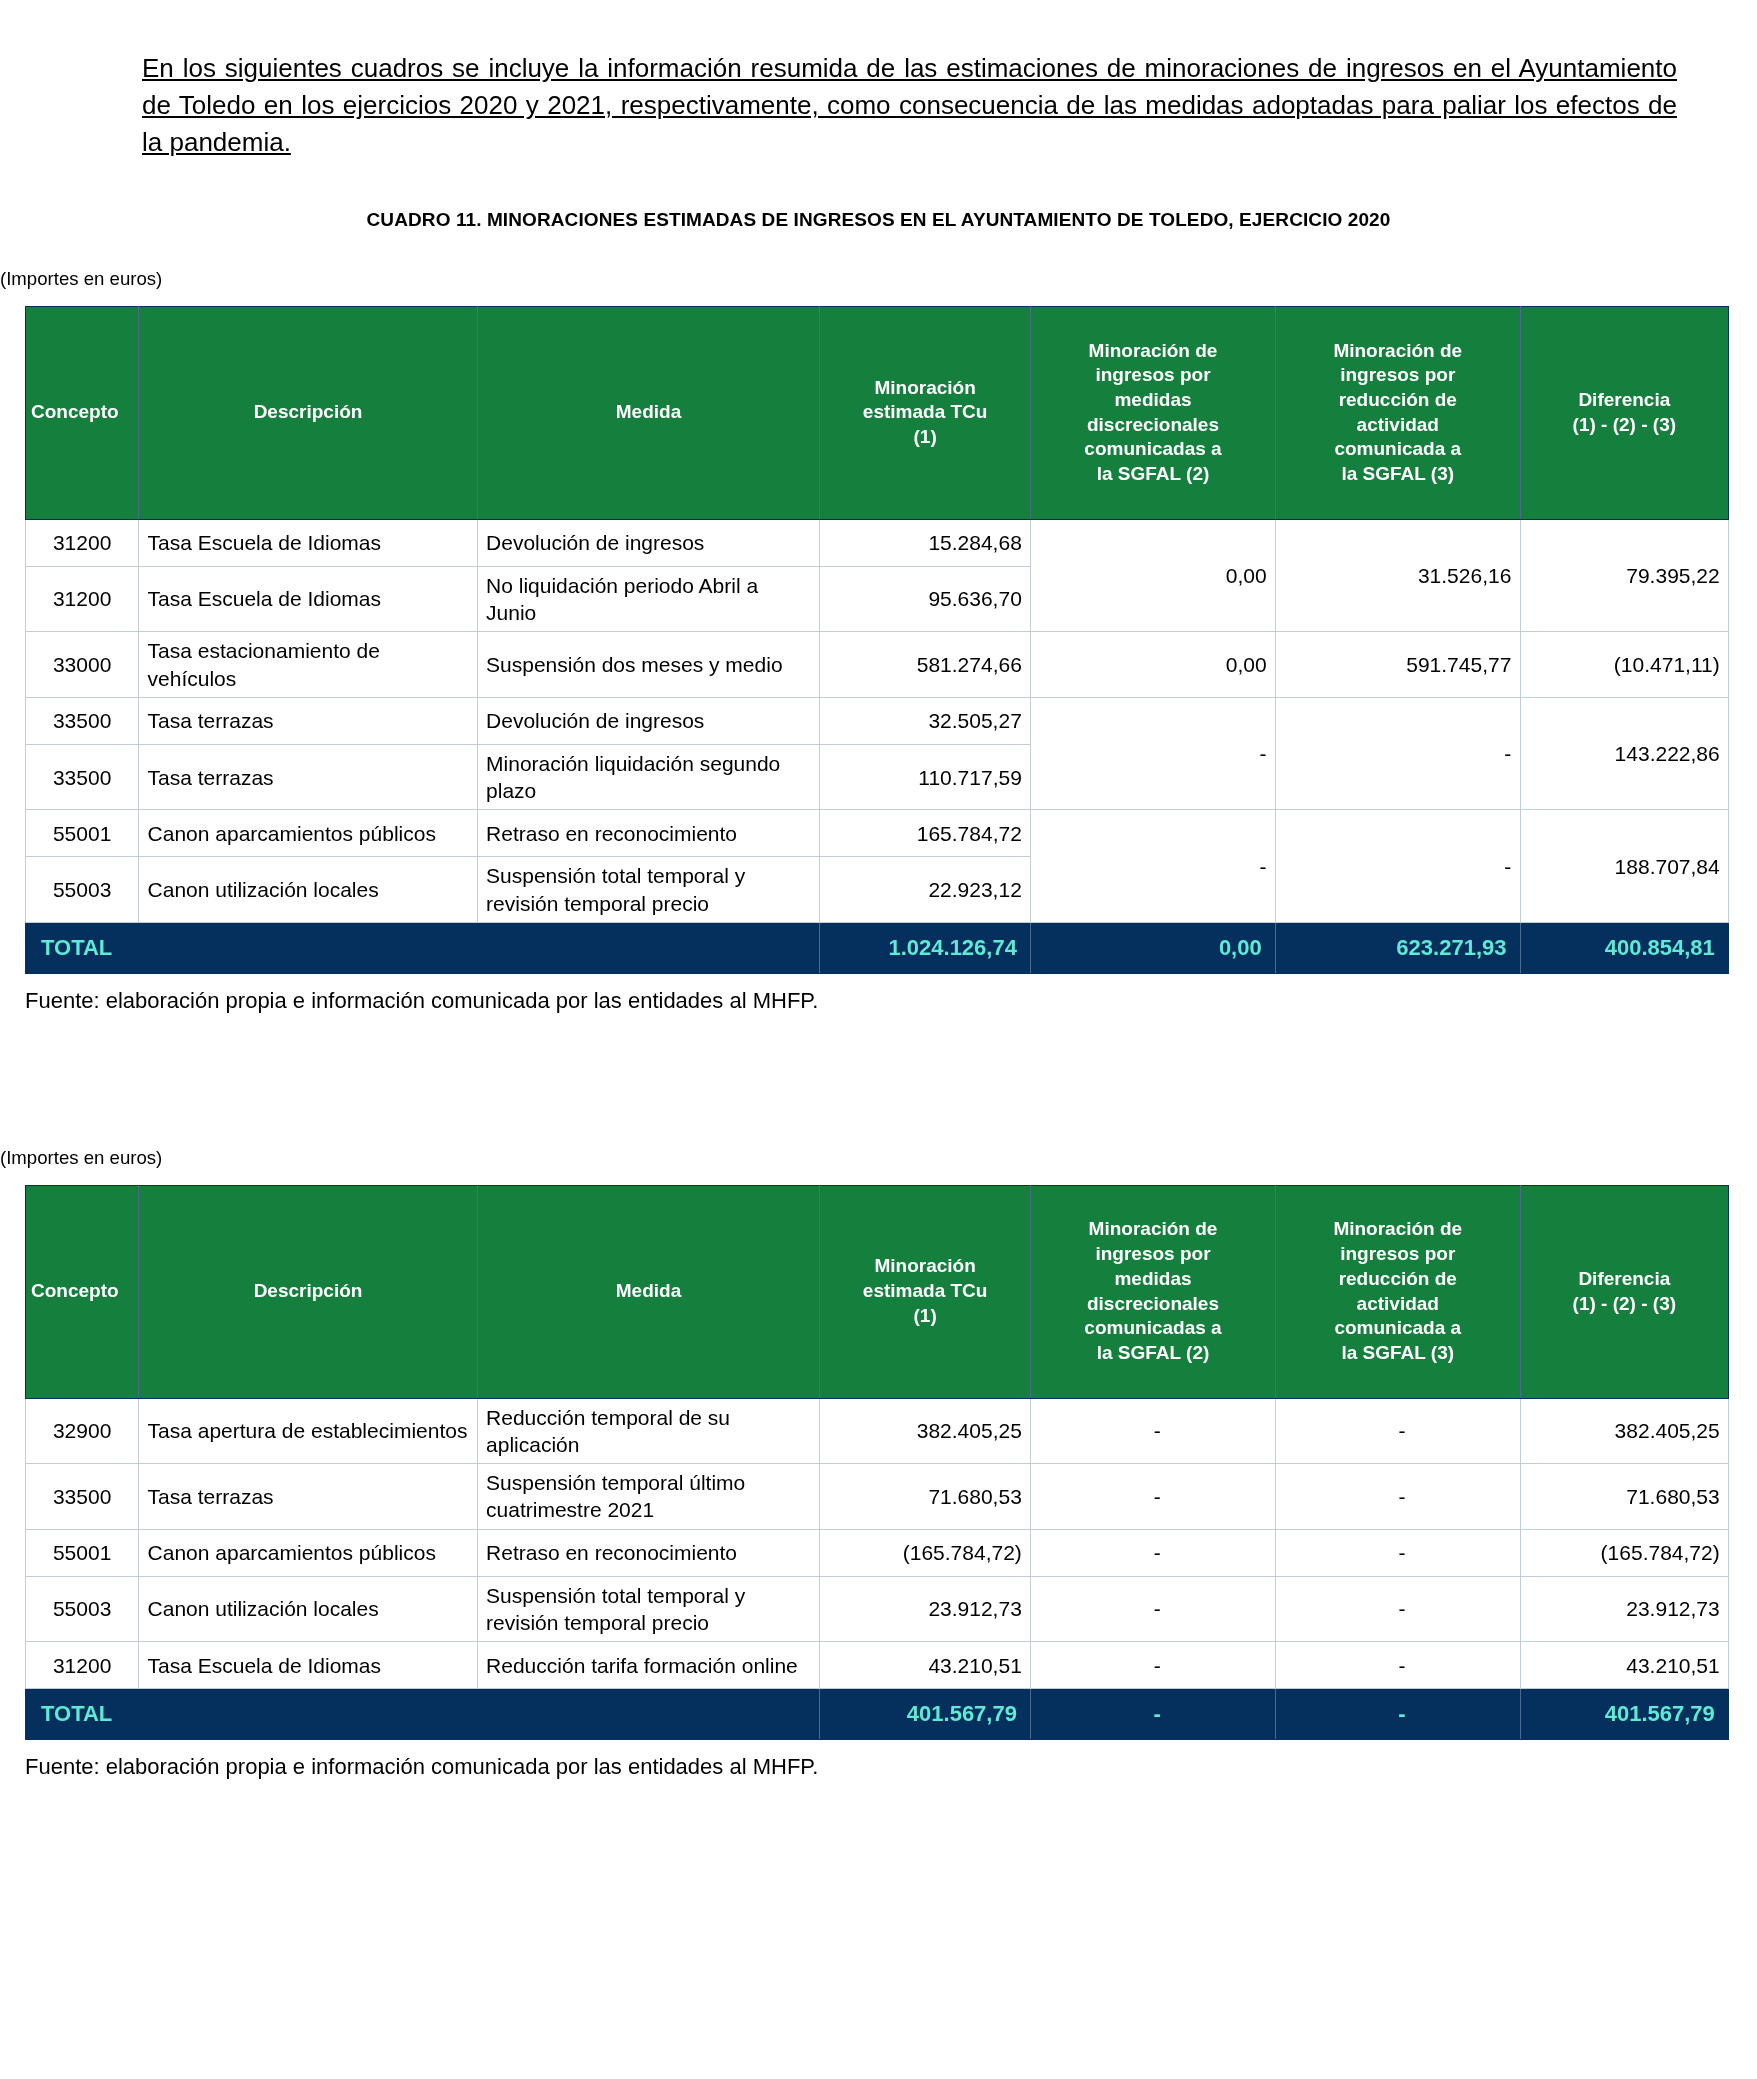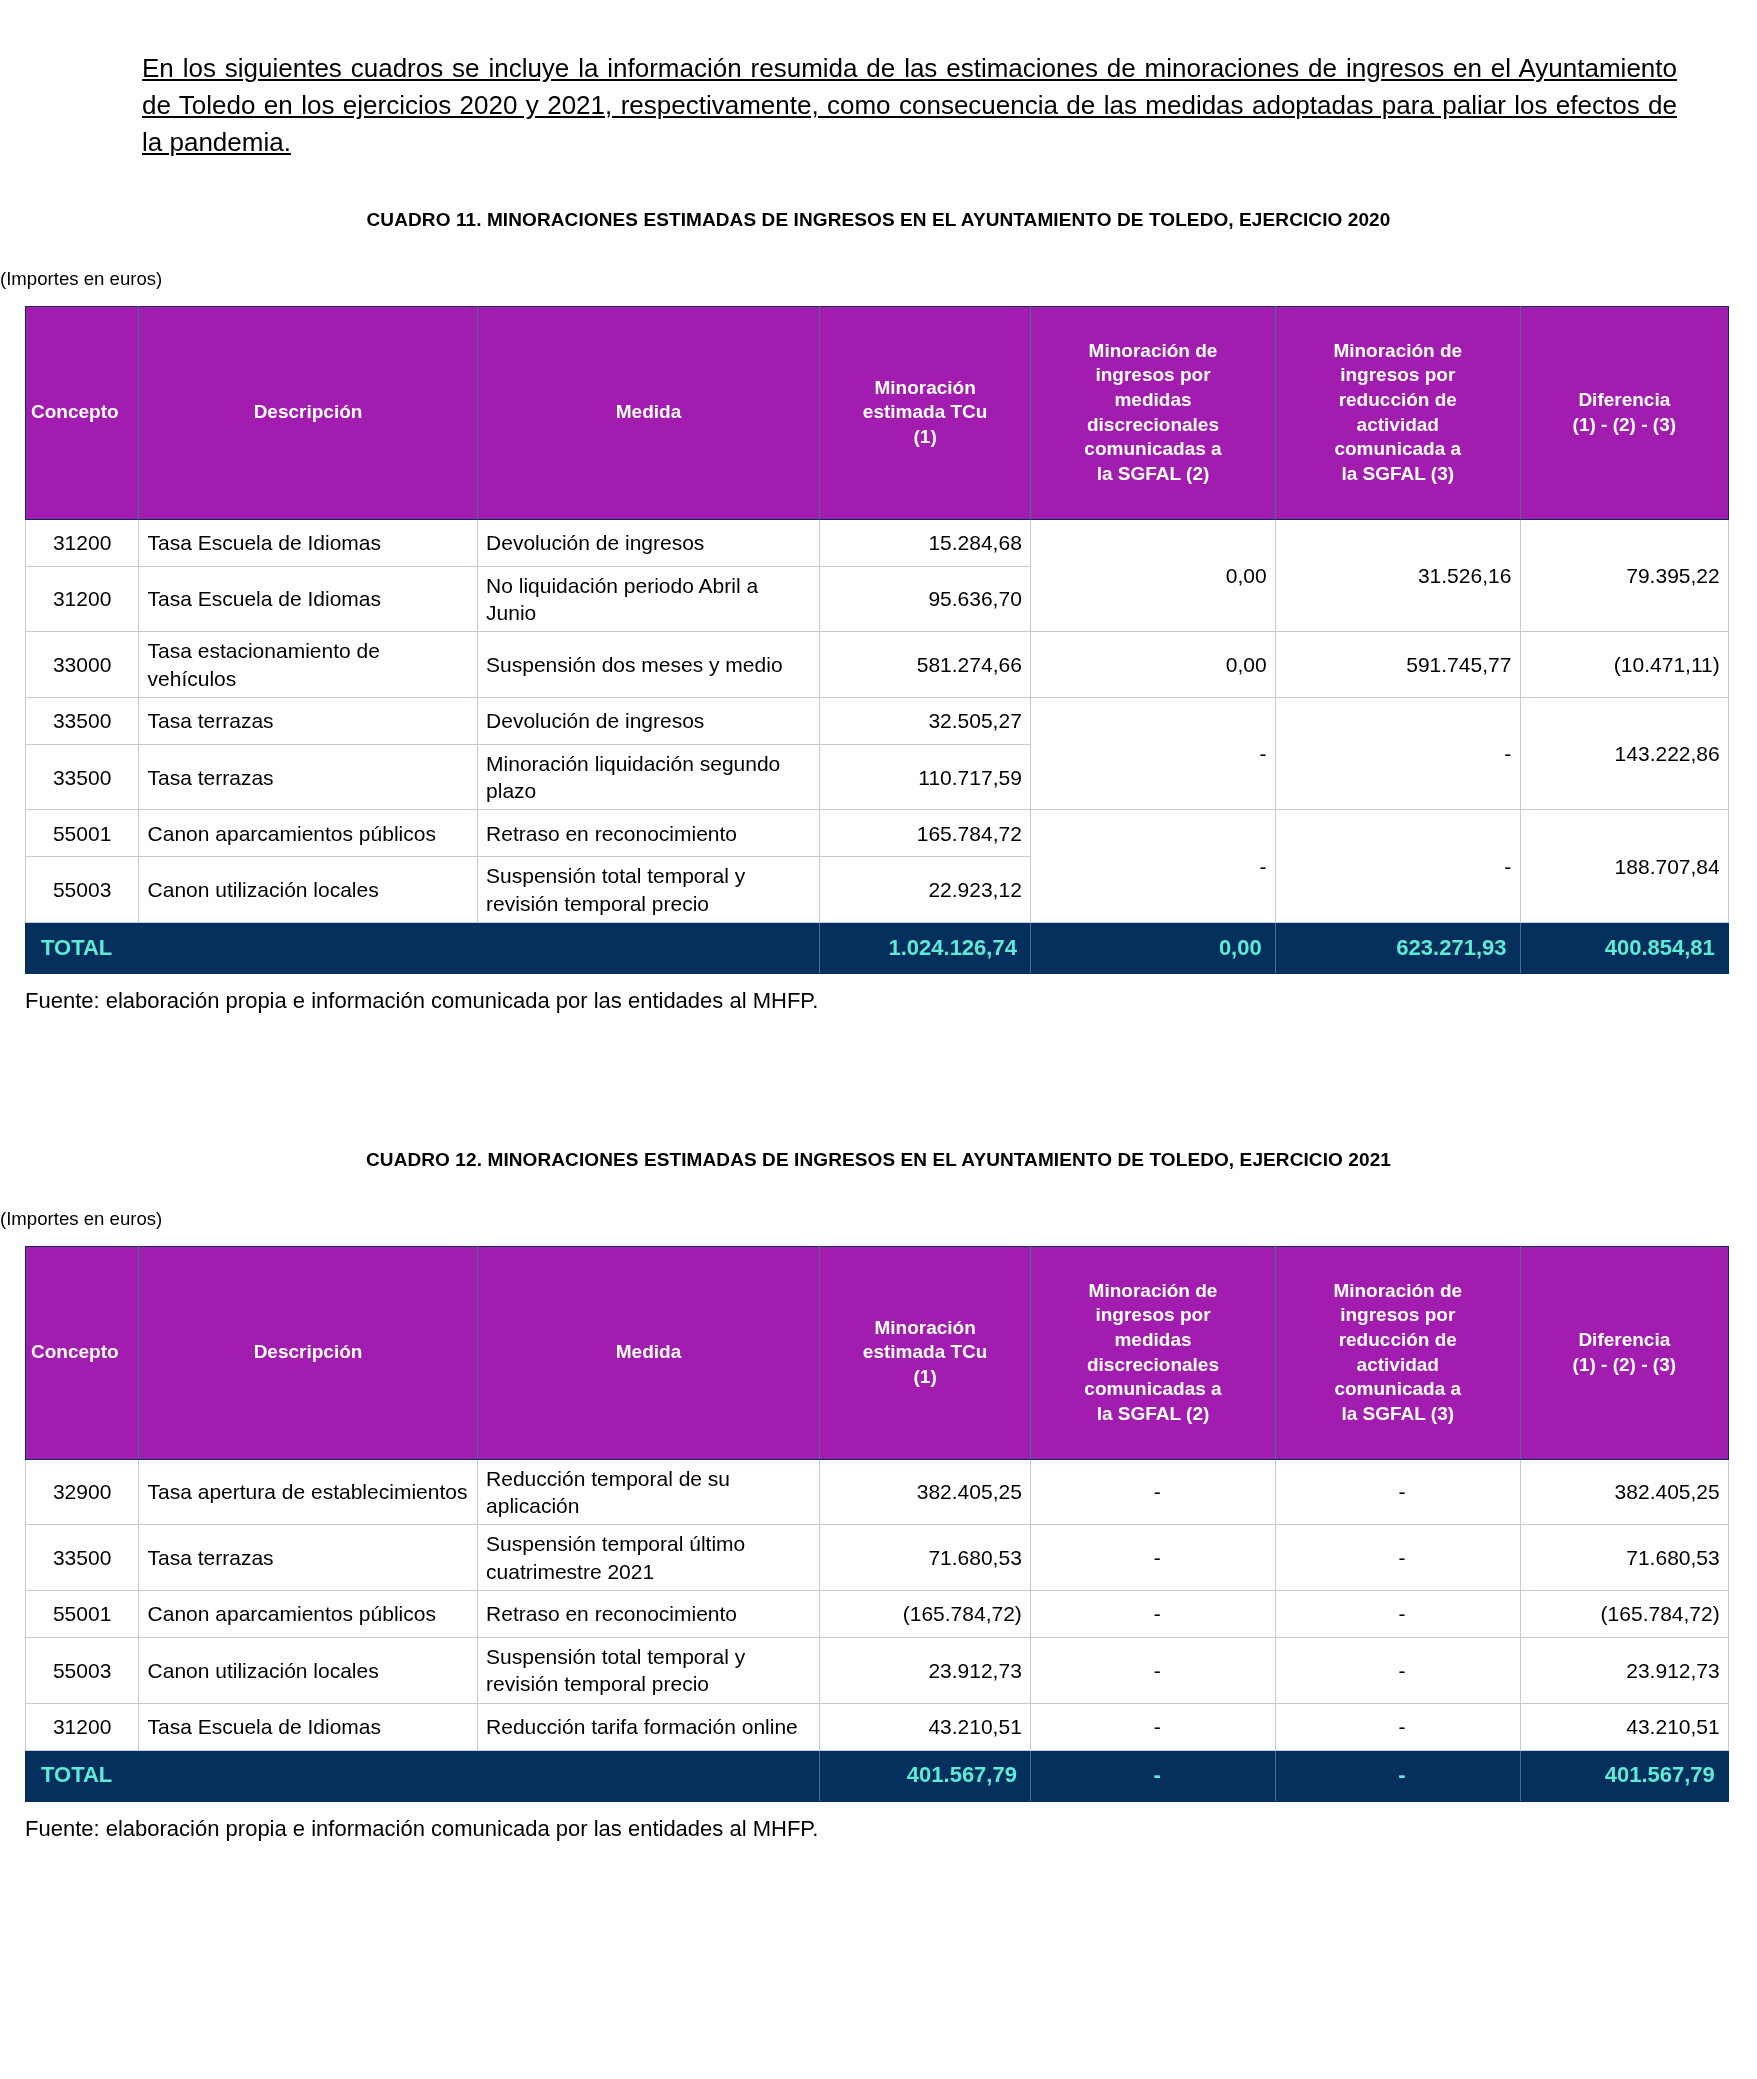--- a/index.html
+++ b/index.html
@@ -60,21 +60,21 @@
     width: 1704px;
   }
   table.data th, table.data td {
     border: 0.8px solid #c3cbd4;
     padding: 0;
     vertical-align: middle;
   }
 
   
   table.data thead th {
-    background: #a21caf;
+    background: #15803d;
     color: #ffffff;
     font-size: 19px;
     font-weight: bold;
     line-height: 1.30;
     height: 213px;
     border: 0.8px solid #05305d;
     border-right-color: #4a6b8d;
     padding: 0 5px;
   }
   table.data thead th:last-child { border-right-color: #05305d; }
@@ -234,21 +234,20 @@
           <td class="t-num">400.854,81</td>
         </tr>
       </tbody>
     </table>
 
     <div class="fuente">Fuente: elaboración propia e información comunicada por las entidades al MHFP.</div>
   </div>
 
   <div class="table-block second">
 
-    <div class="cuadro-title">CUADRO 12. MINORACIONES ESTIMADAS DE INGRESOS EN EL AYUNTAMIENTO DE TOLEDO, EJERCICIO 2021</div>
     <div class="importes">(Importes en euros)</div>
 
     <table class="data">
       <colgroup>
         <col style="width:87px">
         <col style="width:260px">
         <col style="width:263px">
         <col style="width:162px">
         <col style="width:188px">
         <col style="width:188px">

